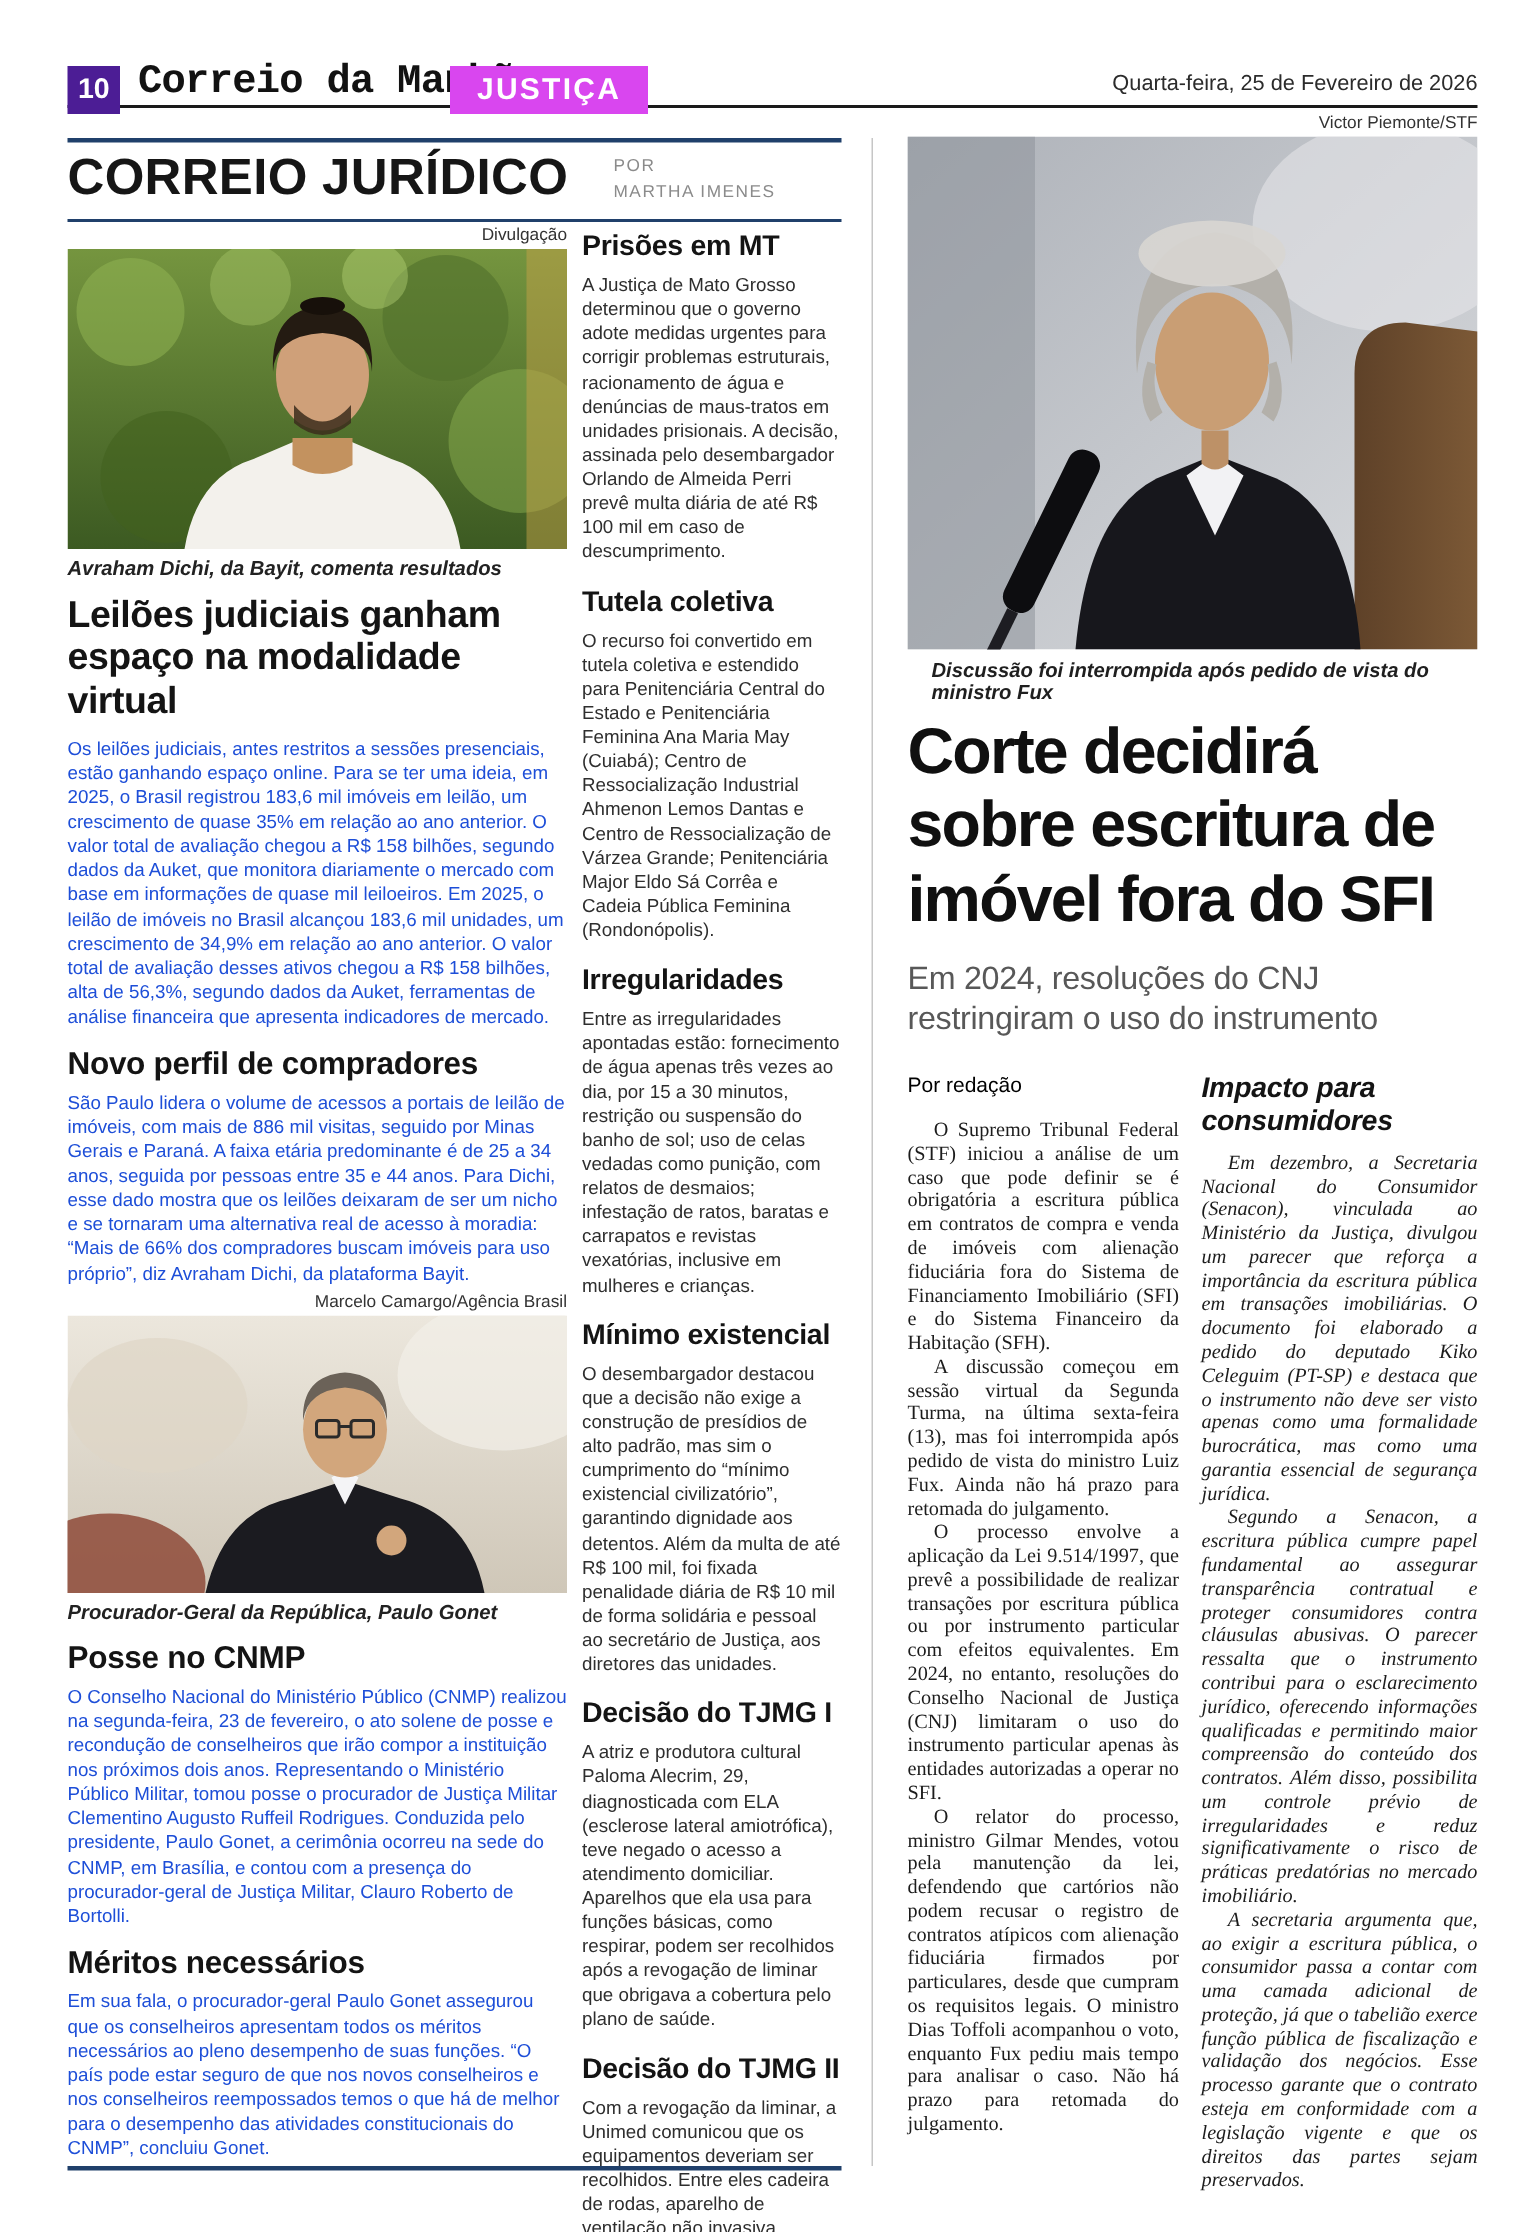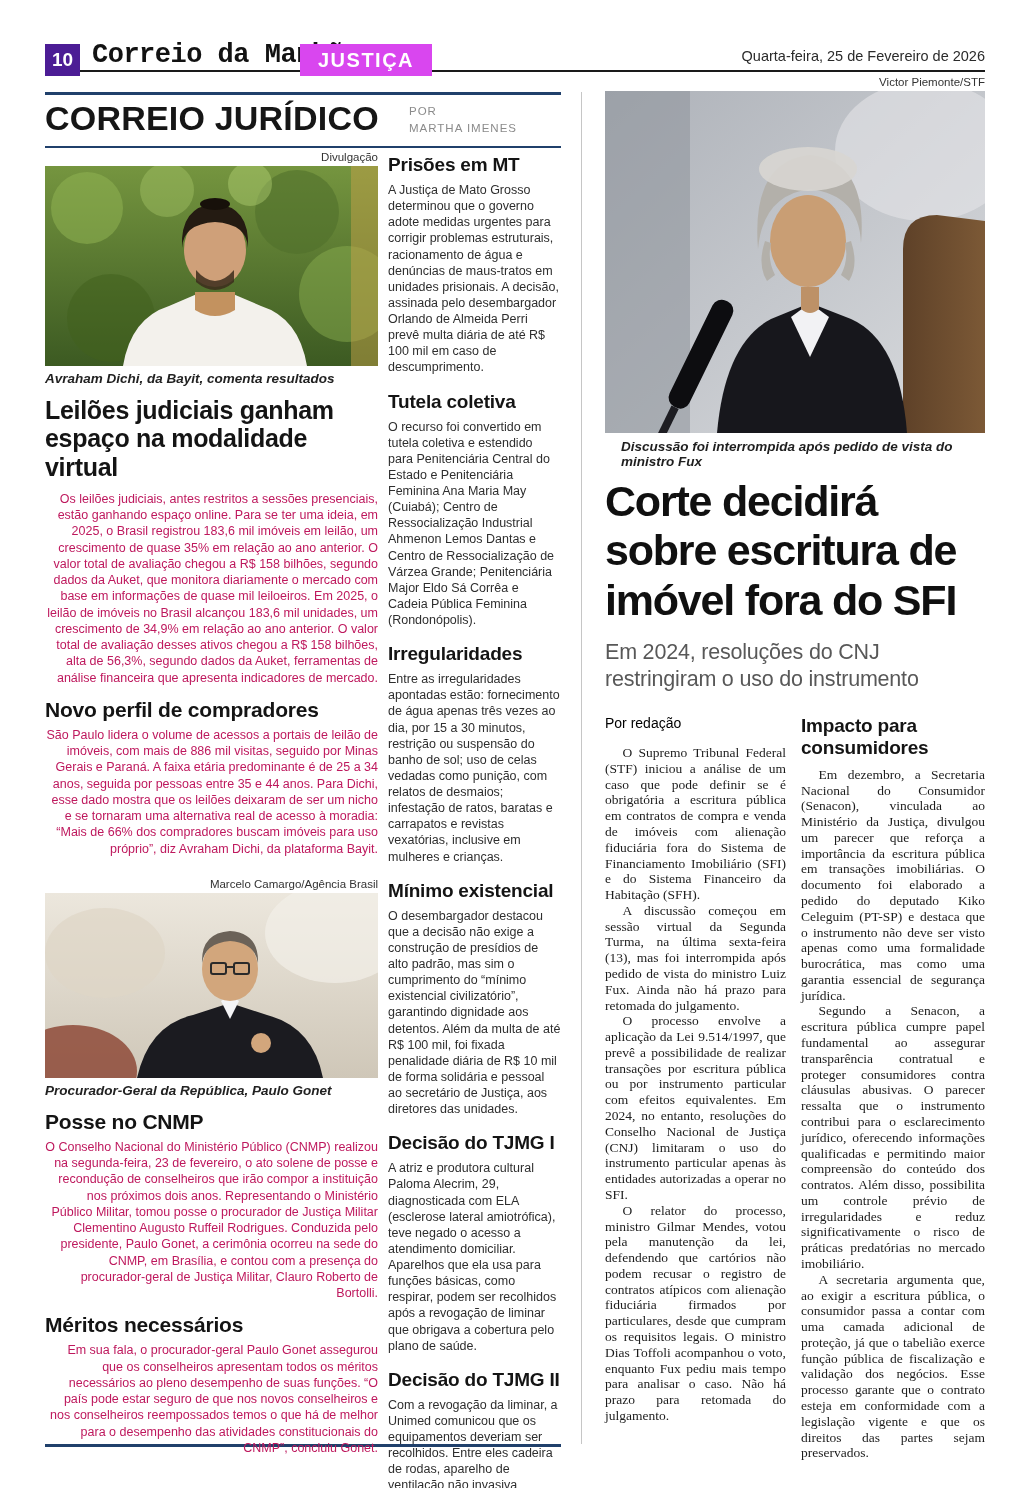--- a/index.html
+++ b/index.html
@@ -31,39 +31,39 @@
   
   .cj-titlerow { position:absolute; left:45px; top:96px; width:516px; display:flex; align-items:flex-start; }
   .cj-title { font-size:34px; font-weight:800; letter-spacing:0.2px; line-height:44px; color:#161616; }
   .cj-byline { margin-left:auto; width:152px; padding-top:7px; font-size:11.5px; color:#8b8b8b; letter-spacing:1px; line-height:1.45; }
 
   
   .col-left { position:absolute; left:45px; top:151px; width:333px; }
   .col-left .credit { margin-bottom:3px; }
   .caption { font-style:italic; font-weight:600; font-size:13.5px; color:#222; margin:5px 0 10px; }
   .headline1 { font-size:25px; font-weight:800; line-height:1.13; letter-spacing:-0.3px; color:#141414; margin:2px 0 10px; }
-  .bodytxt { font-size:12.5px; line-height:1.3; color:#be185d;text-align:right; }
+  .bodytxt { font-size:12.5px; line-height:1.3; color:#1d4ed8; }
   .sec-h { font-size:21px; font-weight:800; color:#141414; margin:12px 0 5px; letter-spacing:-0.2px; }
-  .credit-mid { margin-top:21px; margin-bottom:3px; }
+  .credit-mid { margin-top:5px; margin-bottom:3px; }
 
   
   .col-briefs { position:absolute; left:388px; top:150px; width:173px; }
   .brief-h { font-size:19px; font-weight:800; color:#141414; margin:15px 0 6px; letter-spacing:-0.2px; }
   .brief:first-child .brief-h { margin-top:4px; }
   .brief p { font-size:12.5px; line-height:1.29; color:#2e2e2e; }
 
   
   .col-main { position:absolute; left:605px; top:76px; width:380px; }
   .col-main .credit { margin-bottom:3px; }
   .main-caption { font-style:italic; font-weight:700; font-size:13.5px; color:#1f1f1f; margin:6px 16px 8px; }
   .main-headline { font-size:43px; font-weight:800; line-height:1.15; letter-spacing:-1.2px; color:#101010; margin:2px 0 14px; }
   .main-subhead { font-size:21.5px; line-height:1.25; color:#585858; letter-spacing:-0.2px; }
   .serifcols { display:flex; gap:15px; margin-top:22px; }
   .scol1 { width:181px; }
-  .scol2 { width:184px; }
+  .scol2 { width:184px;font-style:italic; }
   .main-byline { font-size:14px; color:#000000; margin-bottom:14px; }
   .scol2-h { font-size:19px; font-weight:800; line-height:1.15; color:#141414; margin-bottom:8px; letter-spacing:-0.2px; }
   .serifcols p.sp {
     font-family:"Liberation Serif", serif; font-size:13.5px; line-height:1.17;
     text-align:justify; text-indent:1.3em; color:#1c1c1c; margin:0;
   }
 </style>
 </head>
 <body>
 

